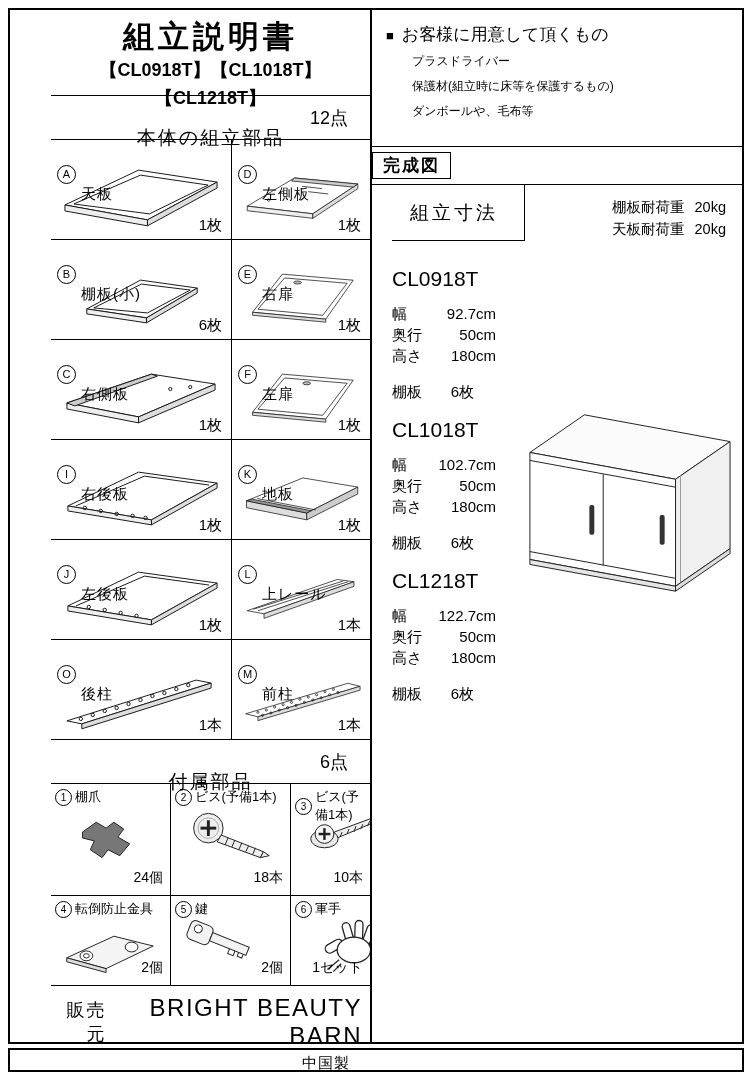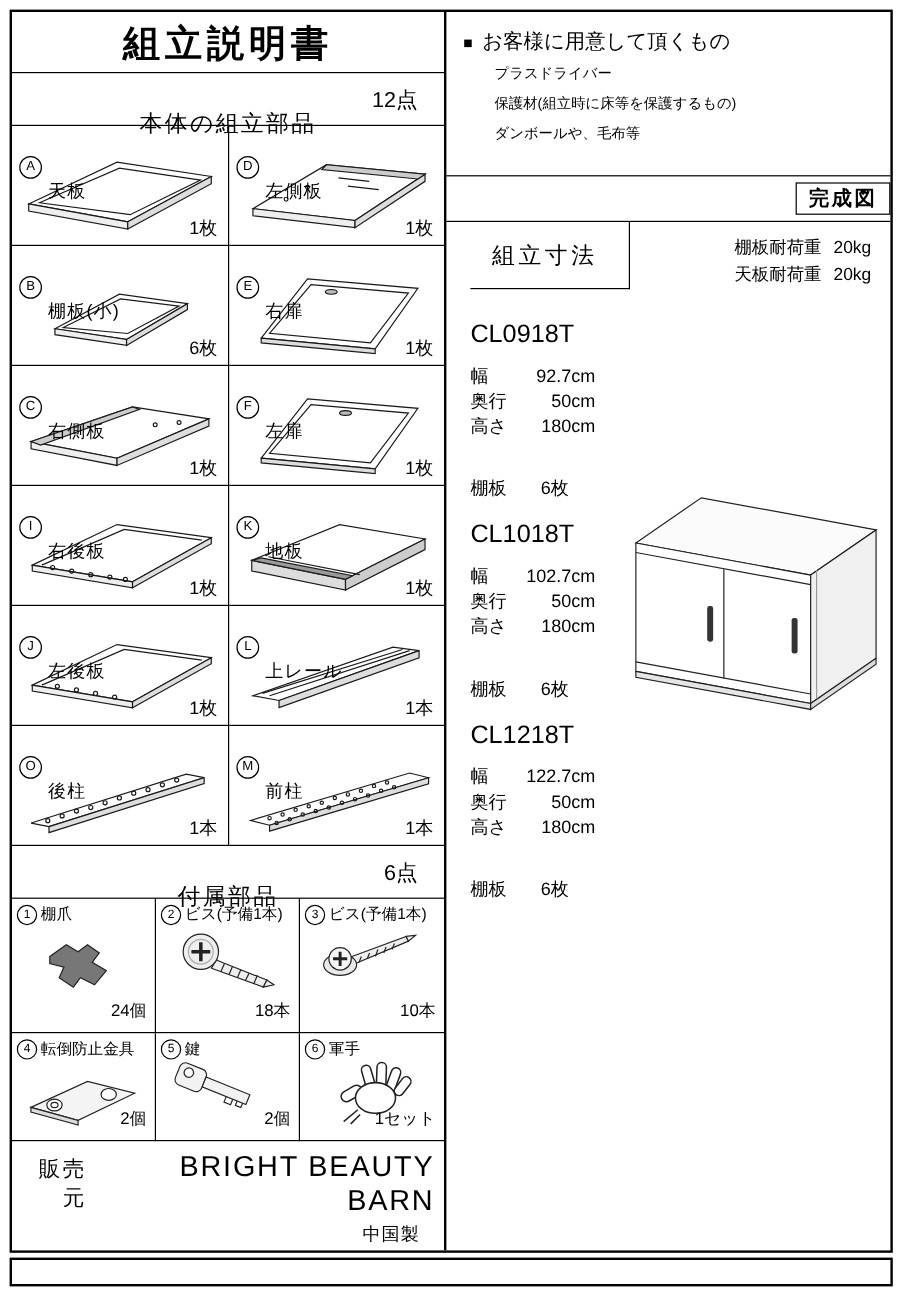--- a/index.html
+++ b/index.html
@@ -2,21 +2,21 @@
 <html><head>
 <meta charset="utf-8">
 <style>
   html,body{margin:0;padding:0;background:#fff;}
   .sheet{position:relative;width:750px;height:1074px;background:#fff;
          font-family:"Liberation Sans","DejaVu Sans",sans-serif;color:#000;}
   .main{position:absolute;left:8px;top:8px;width:732px;height:1032px;border:2px solid #000;display:flex;}
   .bottom-strip{position:absolute;left:8px;top:1048px;width:732px;height:20px;border:2px solid #000;}
 
   
-  .left-col{width:362px;border-right:2px solid #000;display:flex;flex-direction:column;box-sizing:border-box;}
+  .left-col{width:362px;border-right:2px solid #000;display:flex;flex-direction:column;box-sizing:border-box;padding-left:41px;}
   .title-cell{height:86px;border-bottom:1px solid #000;text-align:center;padding-top:8px;box-sizing:border-box;}
   .doc-title{font-size:31px;font-weight:bold;letter-spacing:4px;line-height:38px;}
   .doc-models{font-size:18px;font-weight:bold;letter-spacing:0px;line-height:28px;}
   .sec-header{position:relative;height:44px;border-bottom:1px solid #000;display:flex;align-items:center;justify-content:center;box-sizing:border-box;}
   .sec-header .sec-title{font-size:19px;letter-spacing:2px;margin-top:40px;}
   .sec-header .sec-count{position:absolute;right:22px;font-size:18px;}
 
   .parts-grid{display:grid;grid-template-columns:181px 1fr;grid-auto-rows:100px;}
   .part-cell{position:relative;border-bottom:1px solid #000;box-sizing:border-box;overflow:hidden;}
   .part-cell.colL{border-right:1px solid #000;}
@@ -42,44 +42,45 @@
   .footer-origin{text-align:right;padding-right:12px;margin-top:4px;font-size:15px;letter-spacing:1px;}
 
   
   .right-col{flex:1;display:flex;flex-direction:column;box-sizing:border-box;}
   .customer-cell{height:137px;border-bottom:1px solid #000;padding:12px 8px 0 14px;box-sizing:border-box;}
   .customer-heading{display:flex;align-items:baseline;gap:8px;font-size:17px;line-height:26px;}
   .bullet{font-size:13px;}
   .customer-items{margin-left:26px;}
   .customer-item{font-size:12px;line-height:25px;}
 
-  .finished-row{height:38px;border-bottom:1px solid #000;display:flex;align-items:center;justify-content:flex-end;box-sizing:border-box;}
+  .finished-row{height:38px;border-bottom:1px solid #000;display:flex;align-items:center;justify-content:flex-start;box-sizing:border-box;}
   .finished-label{border:1.5px solid #000;padding:1px 10px;font-size:17px;font-weight:bold;letter-spacing:2px;}
 
   .spec-area{flex:1;position:relative;}
   .dim-title-box{position:absolute;left:0;top:0;width:133px;height:56px;border-right:1px solid #000;border-bottom:1px solid #000;display:flex;align-items:center;padding-left:18px;box-sizing:border-box;font-size:19px;letter-spacing:3px;margin-left:20px;}
   .loads{position:absolute;top:11px;right:16px;font-size:14.5px;line-height:22px;margin-left:12px;}
   .load-row{display:flex;gap:10px;justify-content:flex-end;}
 
   .spec-list{position:absolute;left:20px;top:66px;width:112px;}
   .model-name{font-size:21px;line-height:24px;margin:16px 0 12px;}
   .dim-row{display:flex;justify-content:space-between;width:104px;font-size:15px;line-height:21px;}
-  .shelf-row{margin-top:31px;width:82px;}
+  .shelf-row{margin-top:15px;width:82px;}
   .cabinet{position:absolute;left:146px;top:196px;width:218px;height:248px;}
 </style>
 </head>
 <body>
 
 <div class="sheet">
   <div class="main">
 
     <div class="left-col">
 
       <div class="title-cell">
         <div class="doc-title">組立説明書</div>
+        <div class="doc-models">【CL0918T】【CL1018T】【CL1218T】</div>
       </div>
 
       <div class="sec-header">
         <span class="sec-title">本体の組立部品</span>
         <span class="sec-count">12点</span>
       </div>
 
       <div class="parts-grid">
 
         <div class="part-cell colL">

